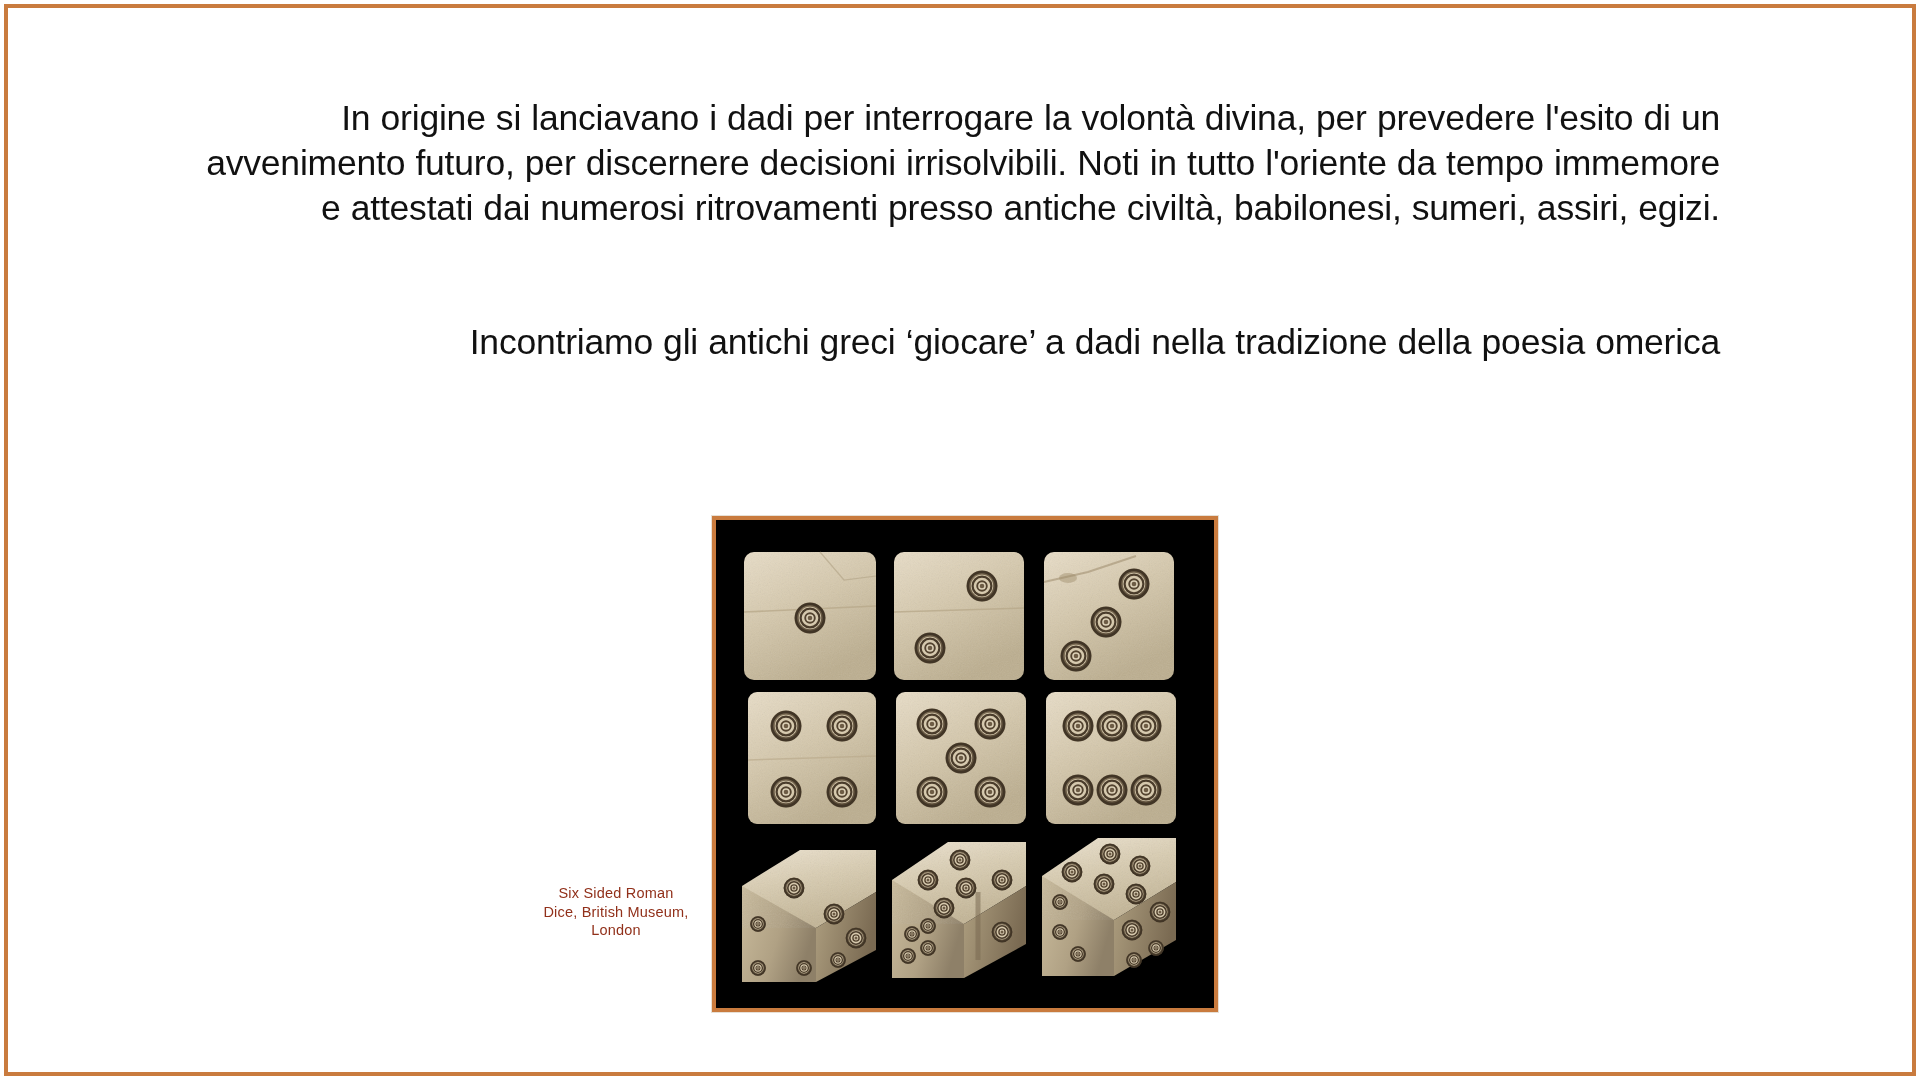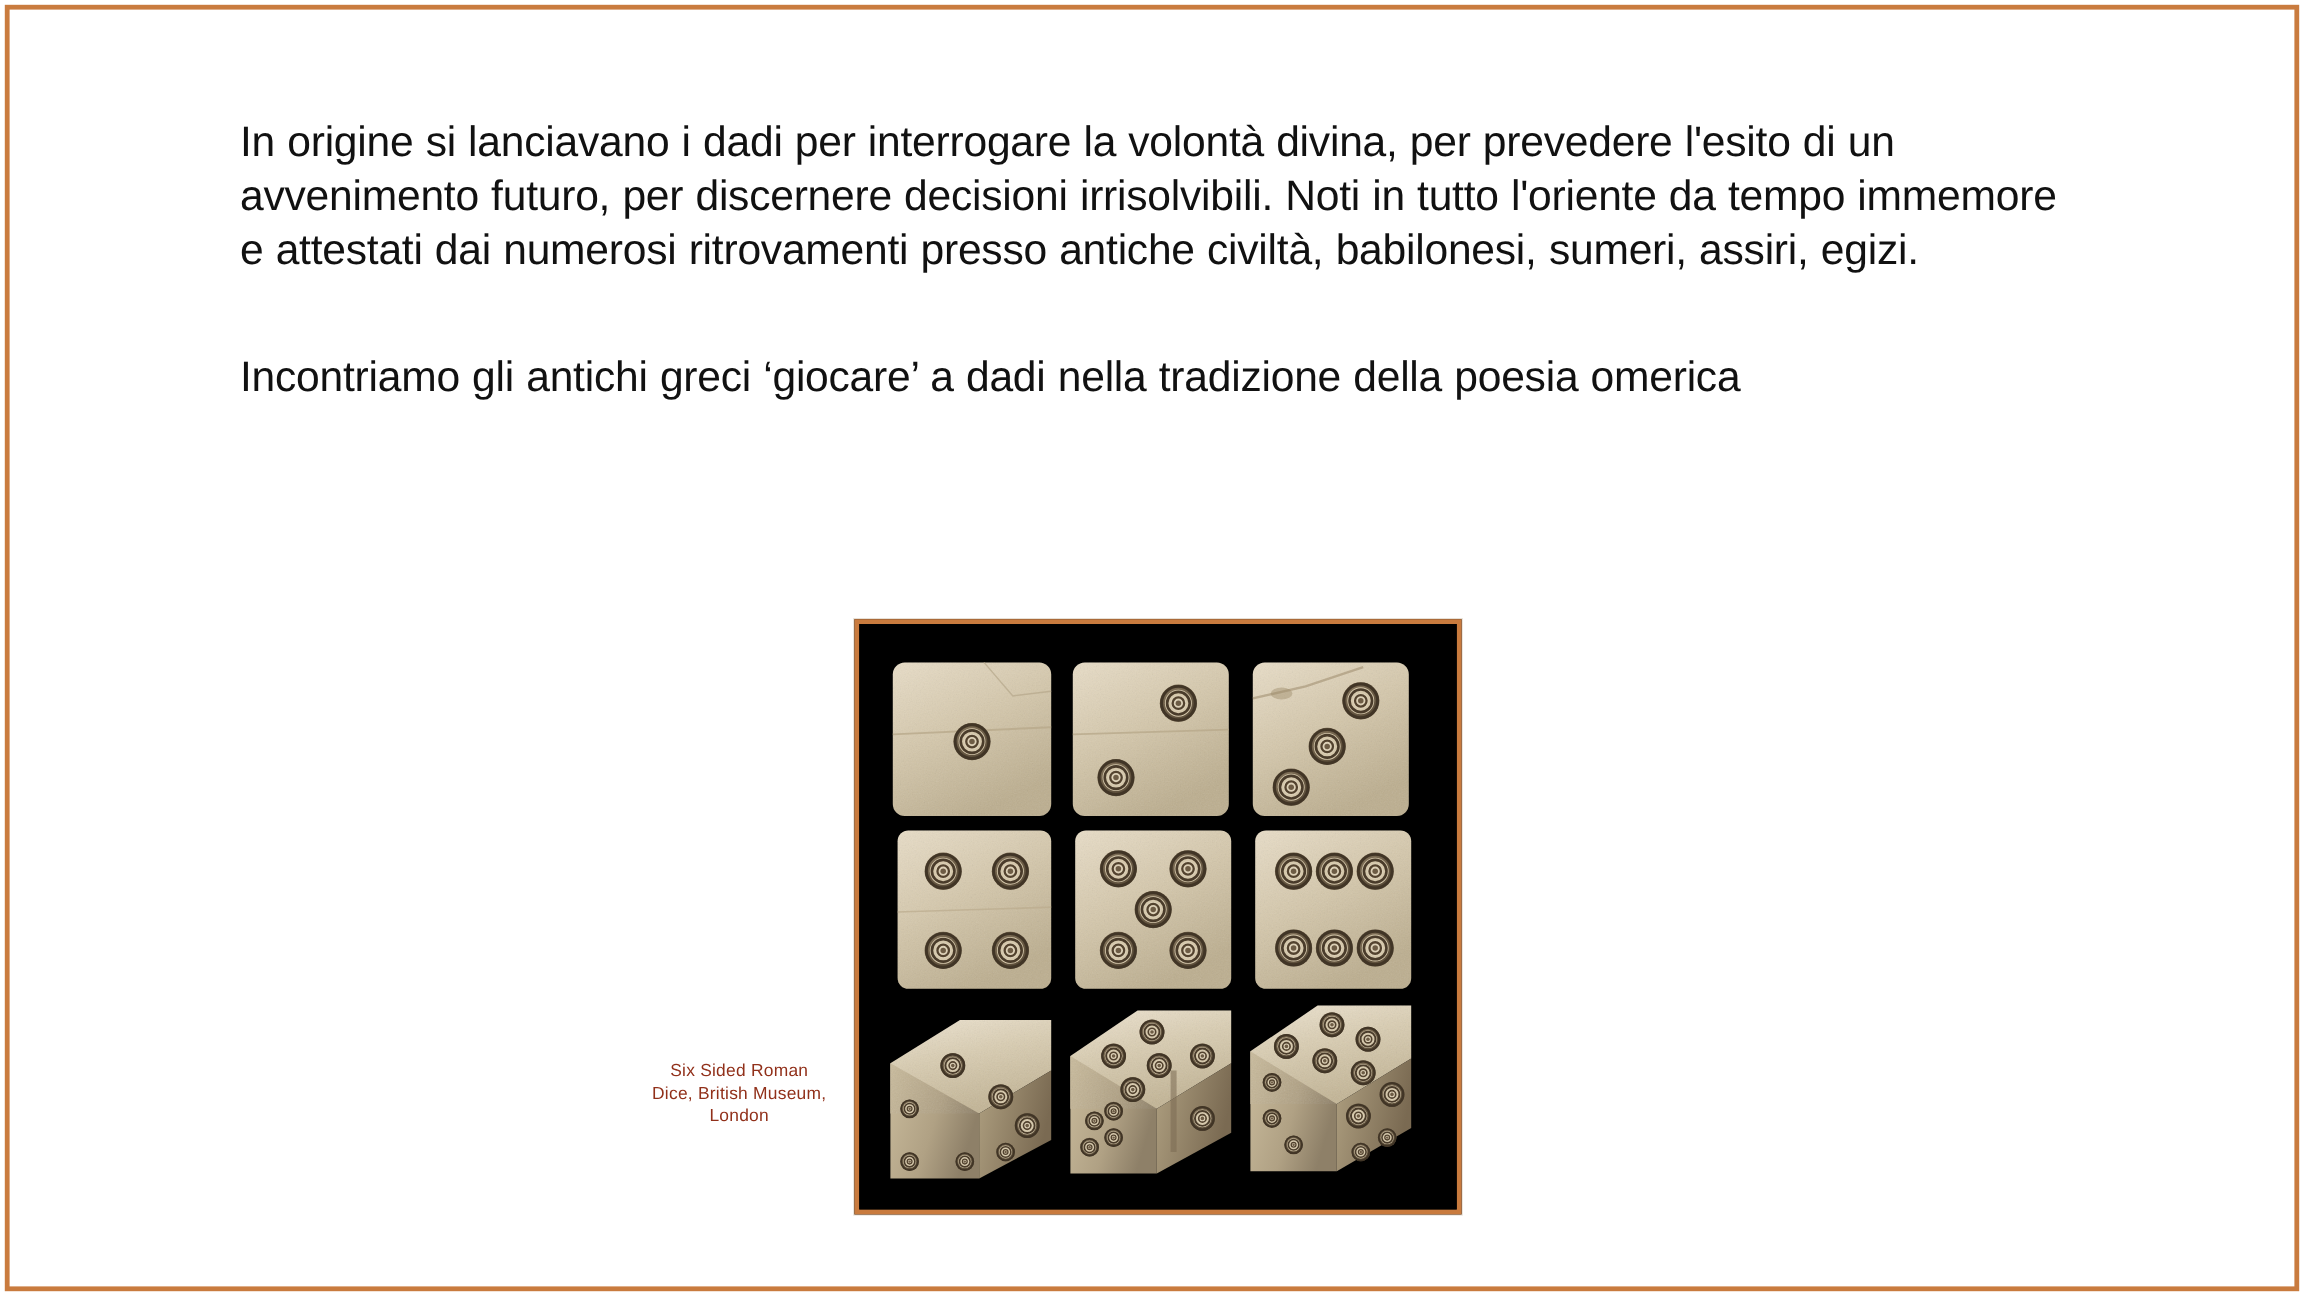--- a/index.html
+++ b/index.html
@@ -44,25 +44,25 @@
     text-align: center;
   }
   .para {
     font-family: "Liberation Sans", sans-serif;
     font-weight: 300;
     font-size: 35.5px;
     line-height: 45px;
     color: #111111;
     letter-spacing: -0.2px;
     margin: 0;
-    text-align: left;
+    text-align: right;
     word-spacing: 0.5px;
   }
   #paragraph-two {
-    margin-top: 61px;
+    margin-top: 89px;
   }
 
   
   #caption {
     position: absolute;
     left: 505px;
     top: 884px;
     width: 222px;
     text-align: center;
     font-family: "Liberation Sans", sans-serif;

